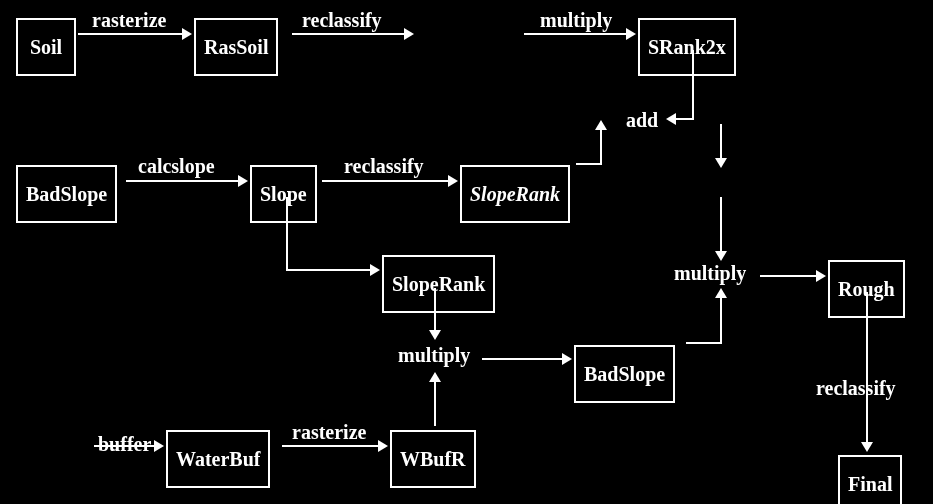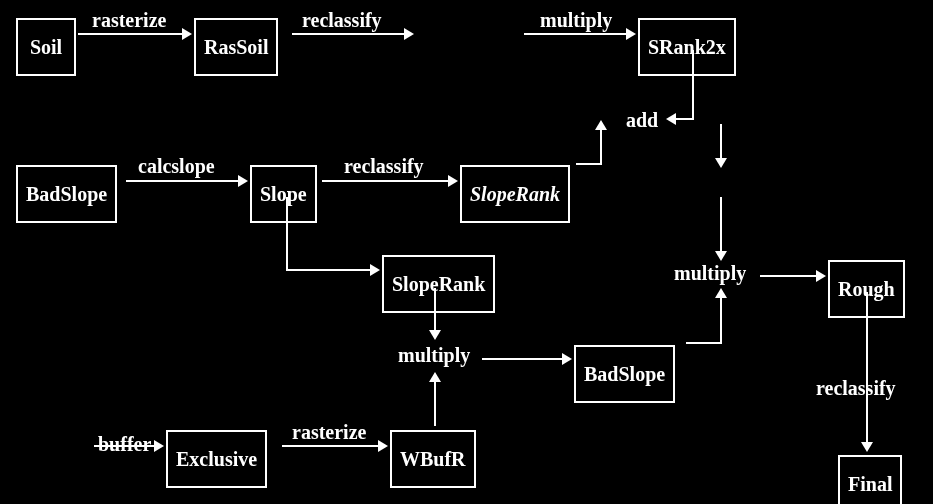--- a/index.html
+++ b/index.html
@@ -71,21 +71,21 @@
 
 <div class="node" style="left:16px;  top:165px;">BadSlope</div>
 <div class="node" style="left:250px; top:165px;">Slope</div>
 <div class="node" style="left:460px; top:165px;font-style:italic;">SlopeRank</div>
 
 <div class="node" style="left:382px; top:255px;">SlopeRank</div>
 <div class="node" style="left:828px; top:260px;">Rough</div>
 
 <div class="node" style="left:574px; top:345px;">BadSlope</div>
 
-<div class="node" style="left:166px; top:430px;">Exclusive</div>
+<div class="node" style="left:166px; top:430px;">WaterBuf</div>
 <div class="node final" style="left:838px; top:455px;">Final</div>
 <div class="node" style="left:390px; top:430px;">WBufR</div>
 
 <span class="edge-label" style="left:92px;  top:10px;">rasterize</span>
 <span class="edge-label" style="left:302px; top:10px;">reclassify</span>
 <span class="edge-label" style="left:540px; top:10px;">multiply</span>
 
 <span class="edge-label" style="left:626px; top:110px;">add</span>
 
 <span class="edge-label" style="left:138px; top:156px;">calcslope</span>

